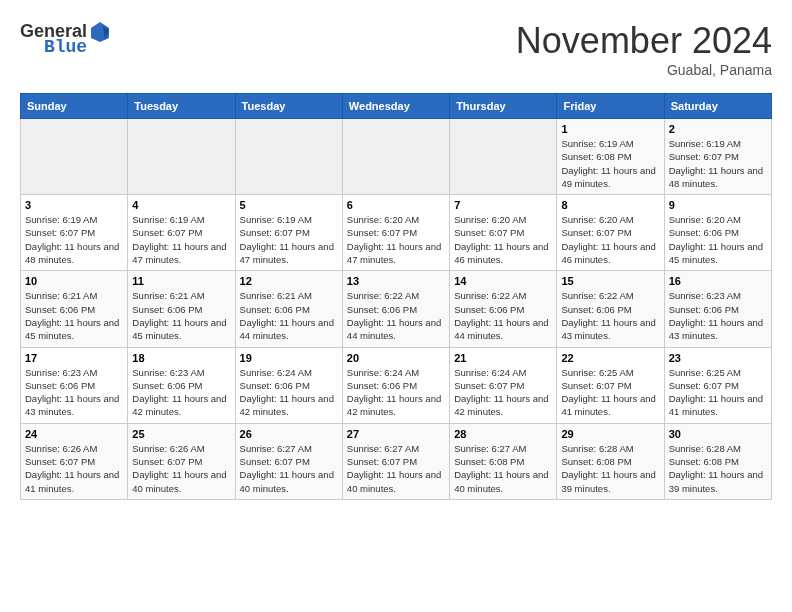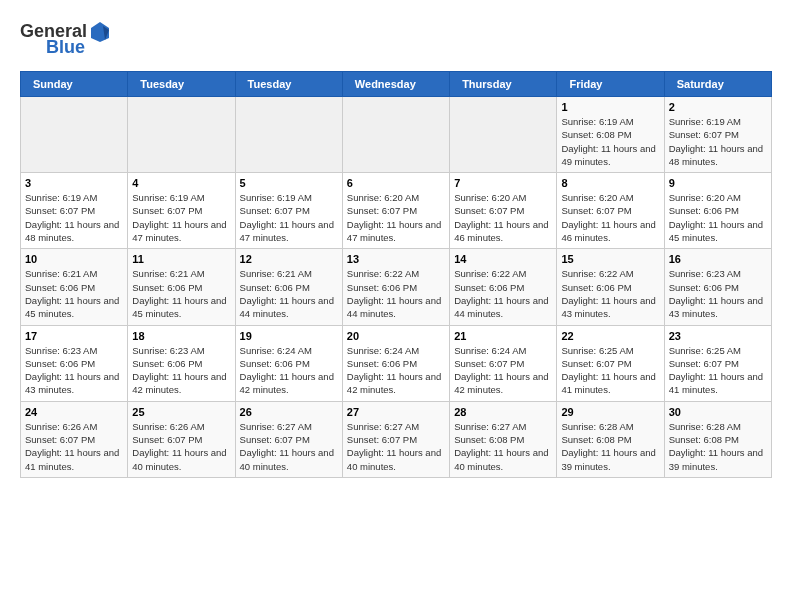--- a/index.html
+++ b/index.html
@@ -46,21 +46,21 @@
       color: #555;
     }
     .calendar {
       width: 100%;
       border-collapse: collapse;
       font-size: 10px;
     }
     .calendar thead th {
       background-color: #2a6bbf;
       color: #fff;
-      padding: 6px 12px;
+      padding: 6px 6px;
       text-align: left;
       font-size: 11px;
       font-weight: bold;
       border: 1px solid #1a5aad;
     }
     .calendar tbody td {
       border: 1px solid #ccc;
       vertical-align: top;
       padding: 4px;
       width: 107px;
@@ -94,22 +94,26 @@
 <div class="header-area">
   <div class="logo">
     <div style="display:flex; flex-direction:column; align-items:center;">
       <div style="display:flex; align-items:center; gap:2px;">
         <span class="logo-text-general">General</span>
         <svg width="22" height="22" viewBox="0 0 22 22">
           <path d="M11 2 L20 8 L20 18 L11 22 L2 18 L2 8 Z" fill="#2a6bbf"></path>
           <path d="M14 6 L20 10 L16 20" fill="#1a4a8f"></path>
         </svg>
       </div>
-      <span class="logo-text-blue" style="margin-top:-4px;">Blue</span>
+      <span class="logo-text-blue" style="margin-top:-4px;font-family:Liberation Mono, monospace;">Blue</span>
     </div>
+  </div>
+  <div class="title-area">
+    <div class="month-title">November 2024</div>
+    <div class="subtitle">Guabal, Panama</div>
   </div>
 </div>
 
 <table class="calendar">
   <thead>
     <tr id="calendar-header-row">
         <th>Sunday</th>
         <th>Tuesday</th>
         <th>Tuesday</th>
         <th>Wednesday</th>

